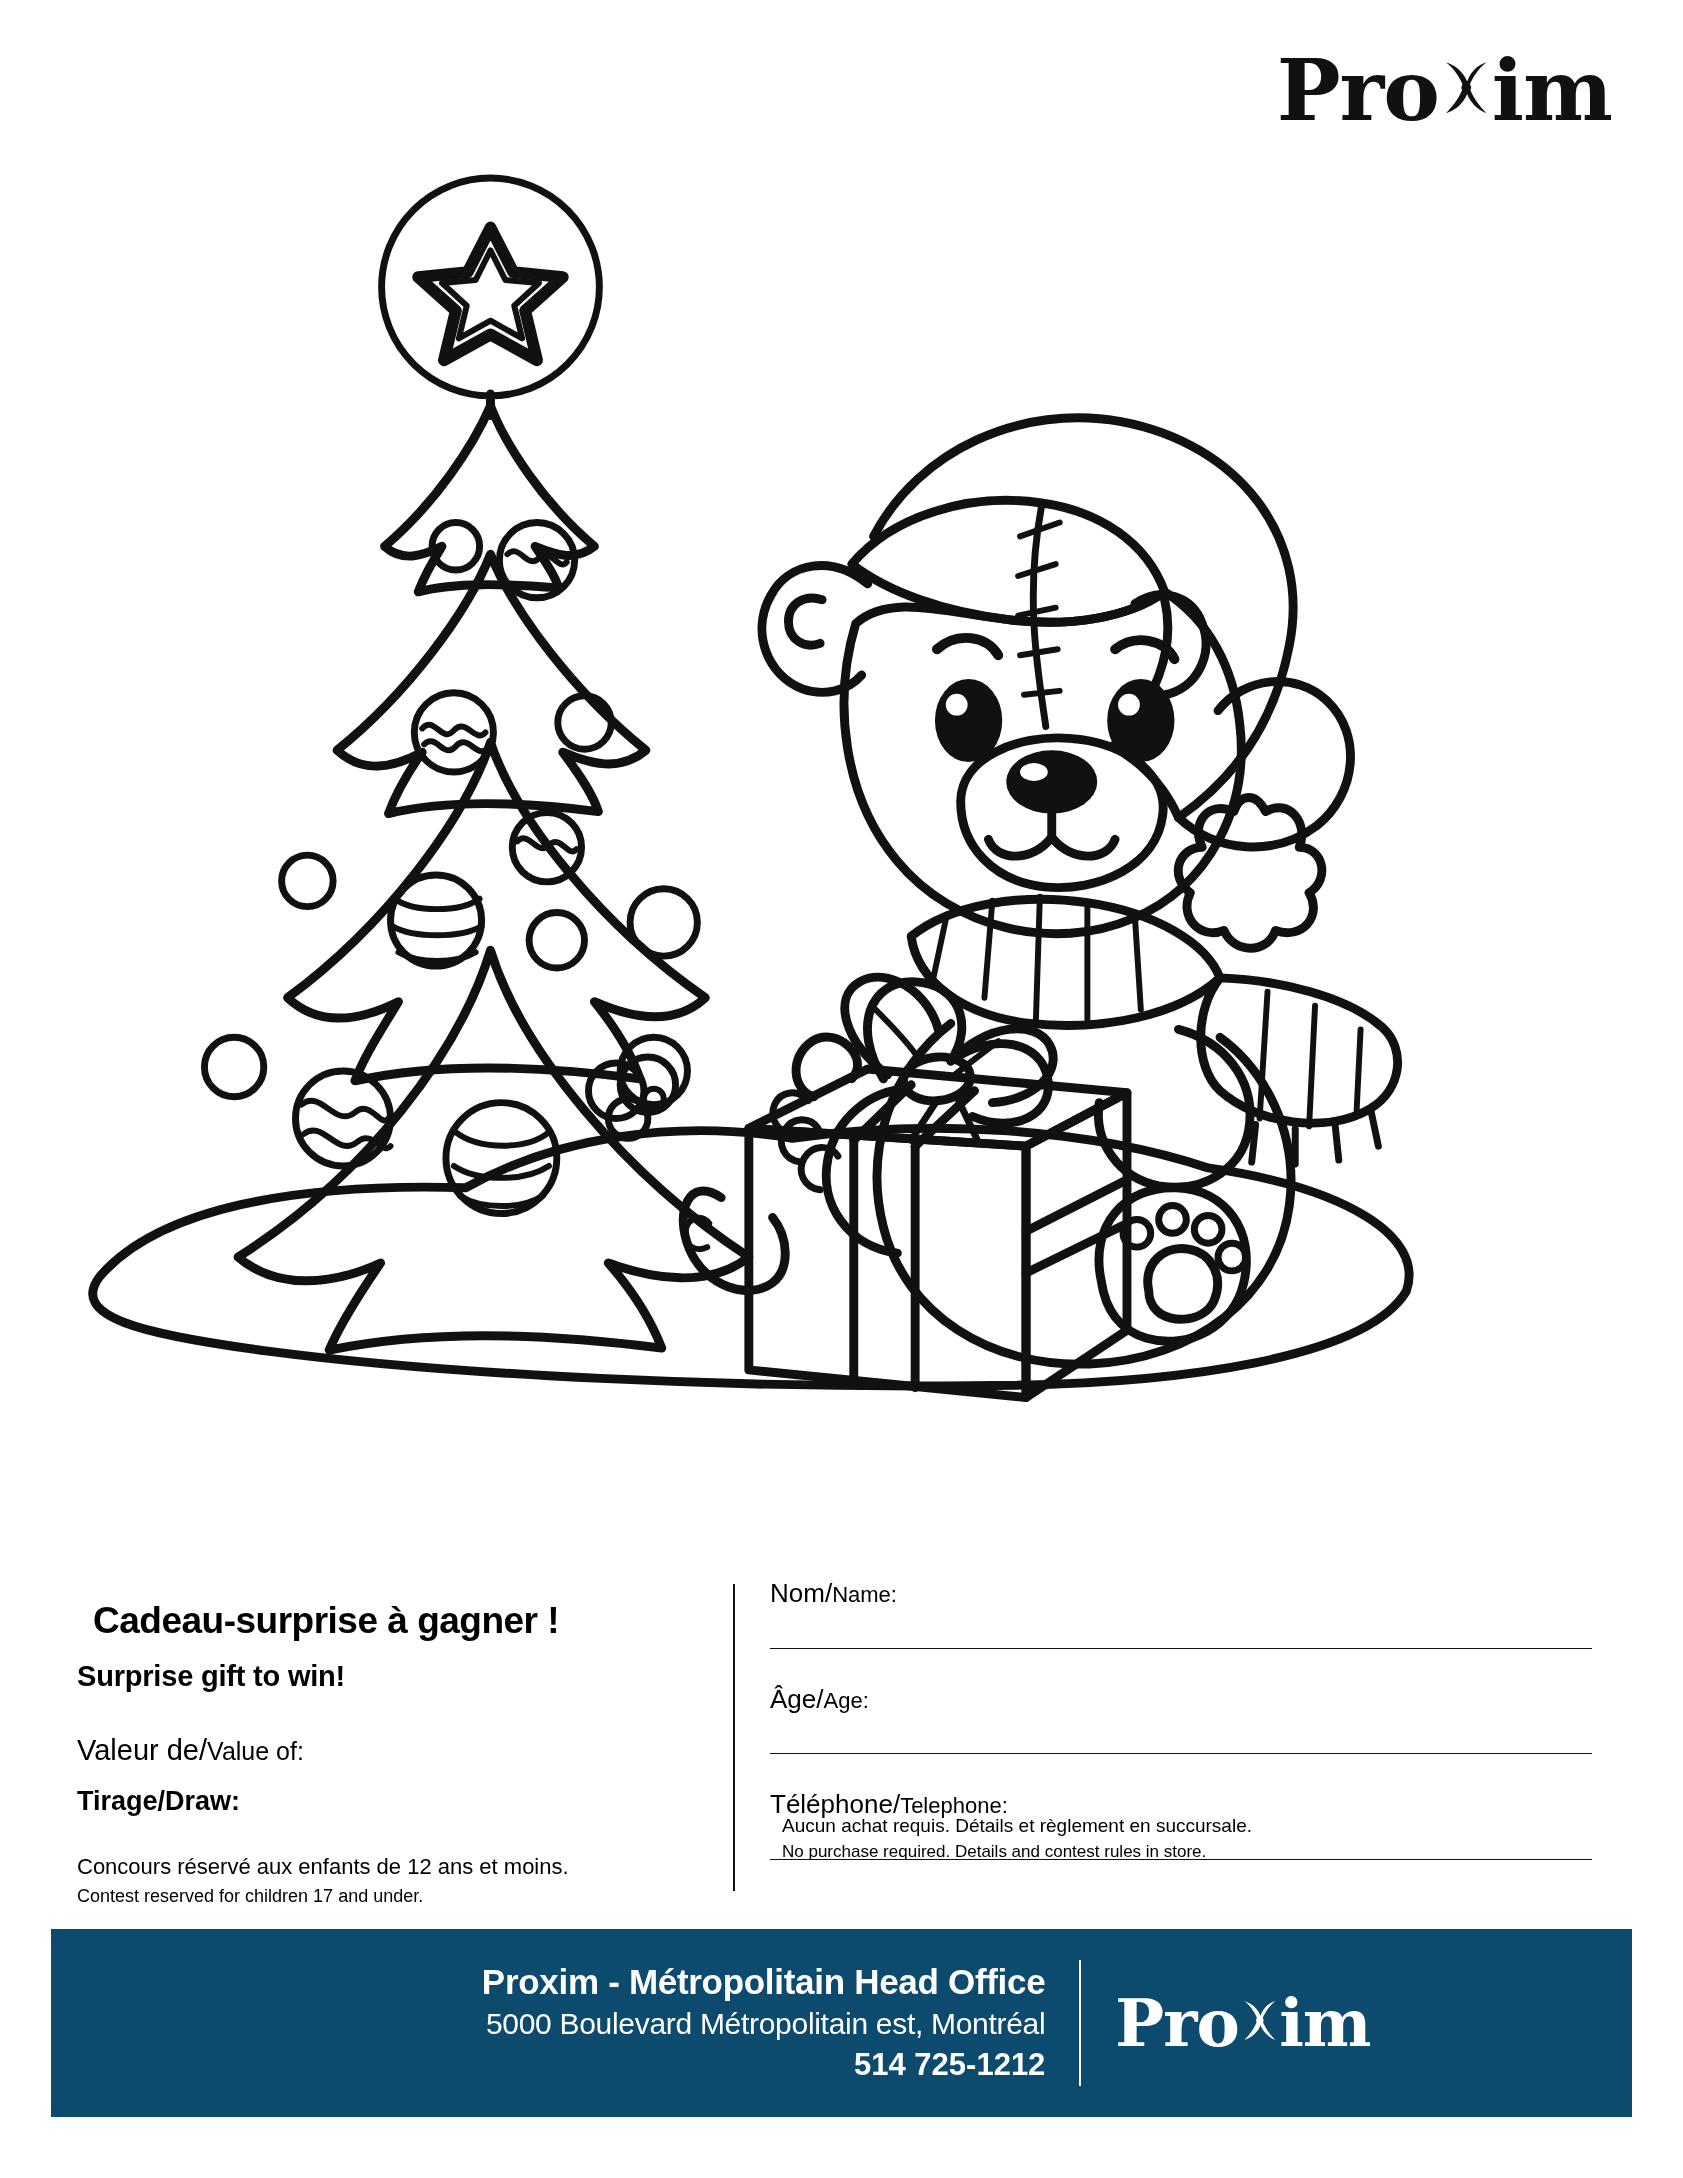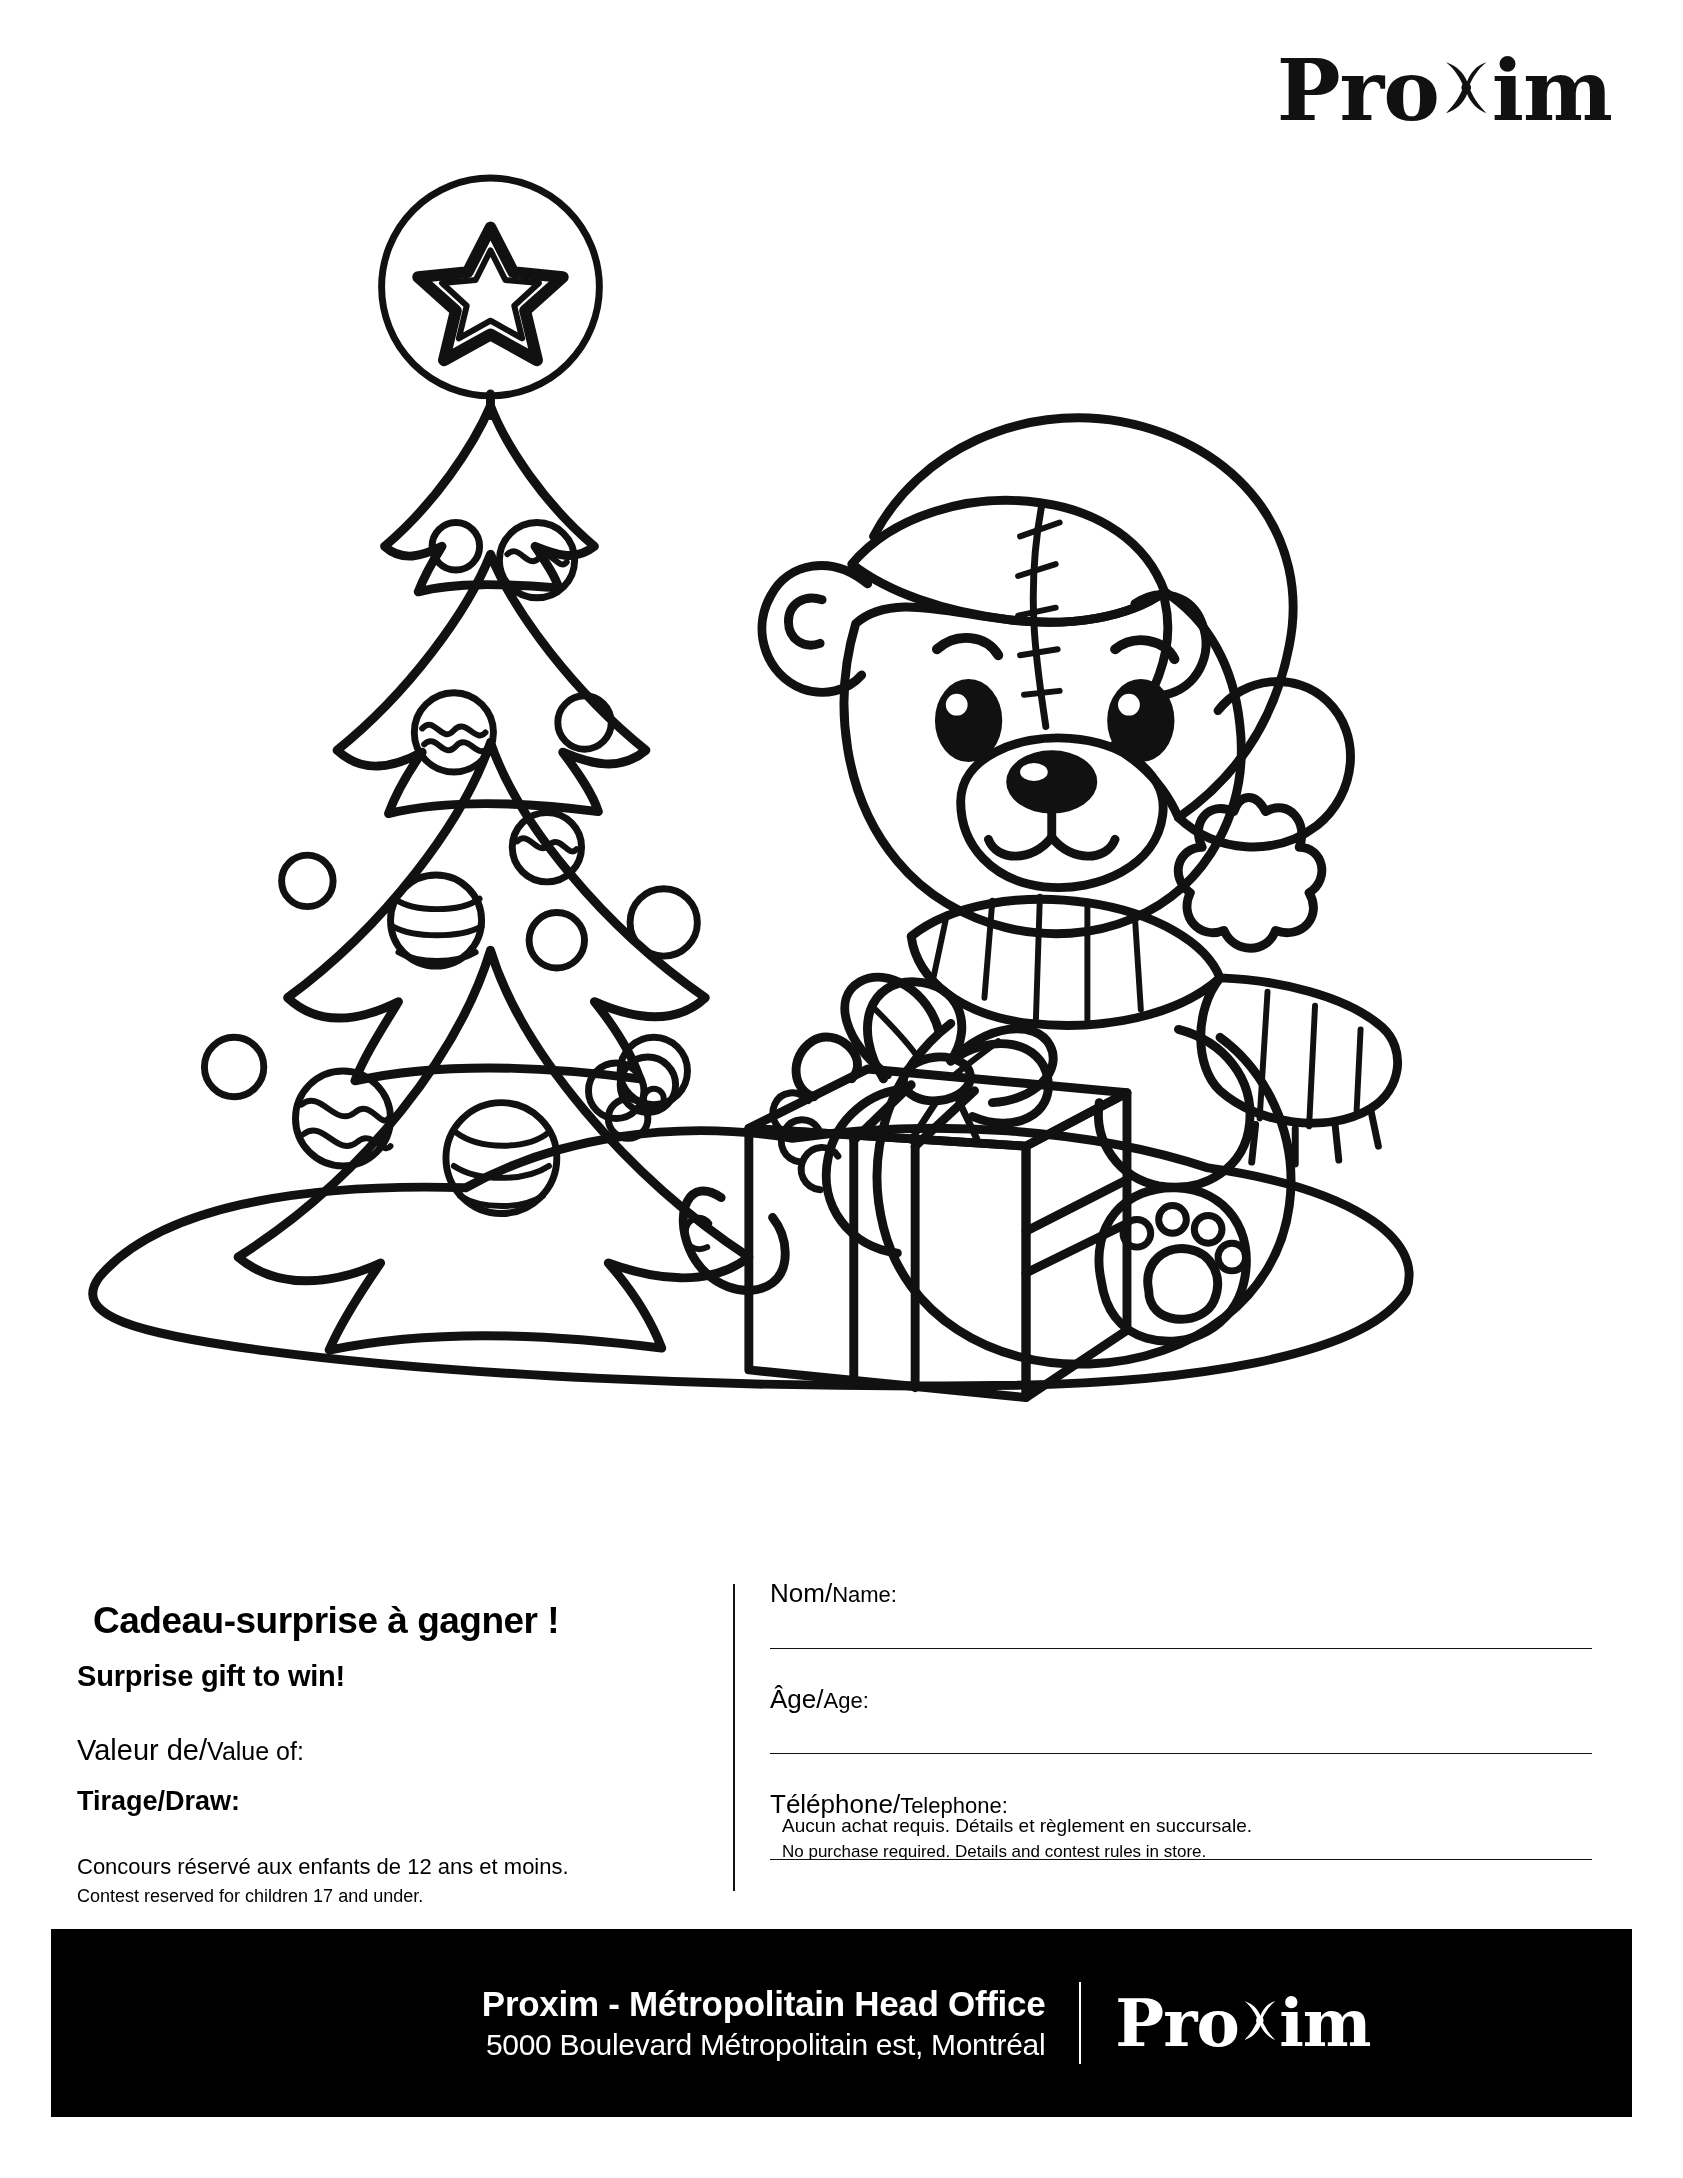--- a/index.html
+++ b/index.html
@@ -147,21 +147,21 @@
     background: #111;
   }
 
   
   #footer {
     position: absolute;
     left: 51px;
     right: 51px;
     bottom: 61px;
     height: 188px;
-    background: #000000;
+    background: #0c4a6e;
     color: #ffffff;
     display: flex;
     align-items: center;
     justify-content: center;
   }
   #footer-text {
     text-align: right;
     padding-right: 34px;
     border-right: 2px solid #ffffff;
     margin-right: 34px;
@@ -398,20 +398,21 @@
     <div class="disc-en">No purchase required. Details and contest rules  in store.</div>
   </div>
 
   <div id="footer">
     <div id="footer-text">
       <div class="footer-title">Proxim - Métropolitain Head Office</div>
       <div class="footer-address">
         <span>5000 Boulevard Métropolitain est,</span>
         <span class="city">Montréal</span>
       </div>
+      <div class="footer-phone">514 725-1212</div>
     </div>
     <div id="footer-logo" class="brand-logo">
       <span>Pro</span><span class="mark"><svg viewBox="0 0 60 72" aria-hidden="true">
         <path d="M8 6 C18 14, 24 24, 28 34 C24 44, 18 54, 8 64 C20 60, 28 52, 32 42 C36 52, 44 60, 54 64 C44 54, 38 44, 34 34 C38 24, 44 14, 54 6 C42 10, 36 18, 32 28 C28 18, 20 10, 8 6 Z" fill="currentColor"></path>
         <circle cx="31" cy="35" r="5.5" fill="currentColor"></circle>
       </svg></span><span>im</span>
     </div>
   </div>
 
 </div>

